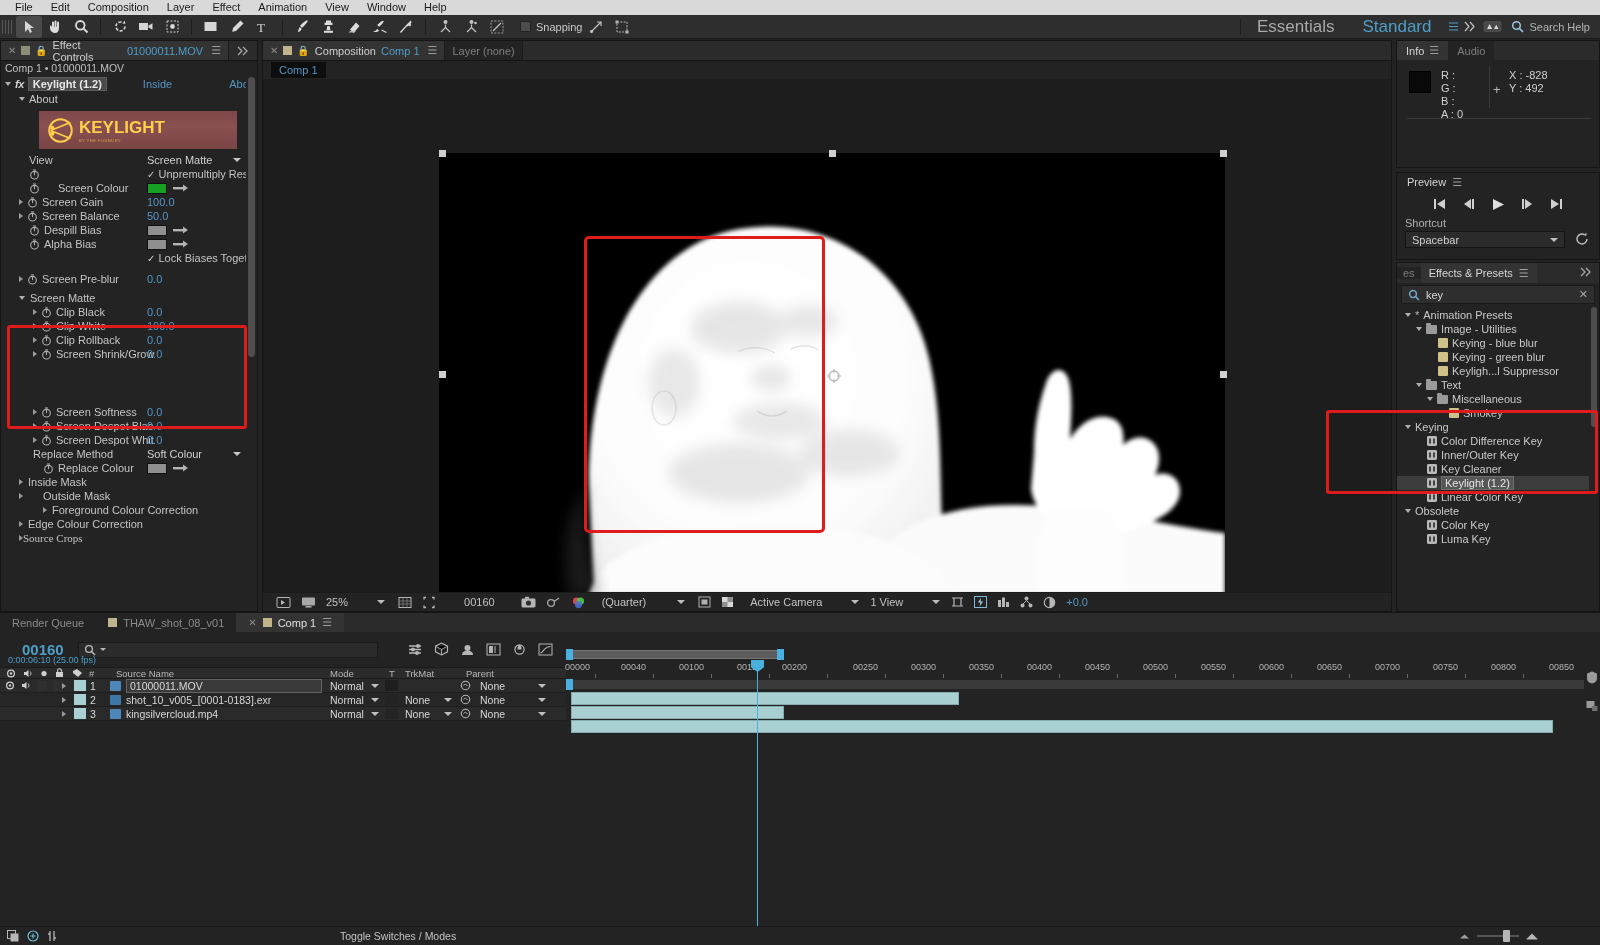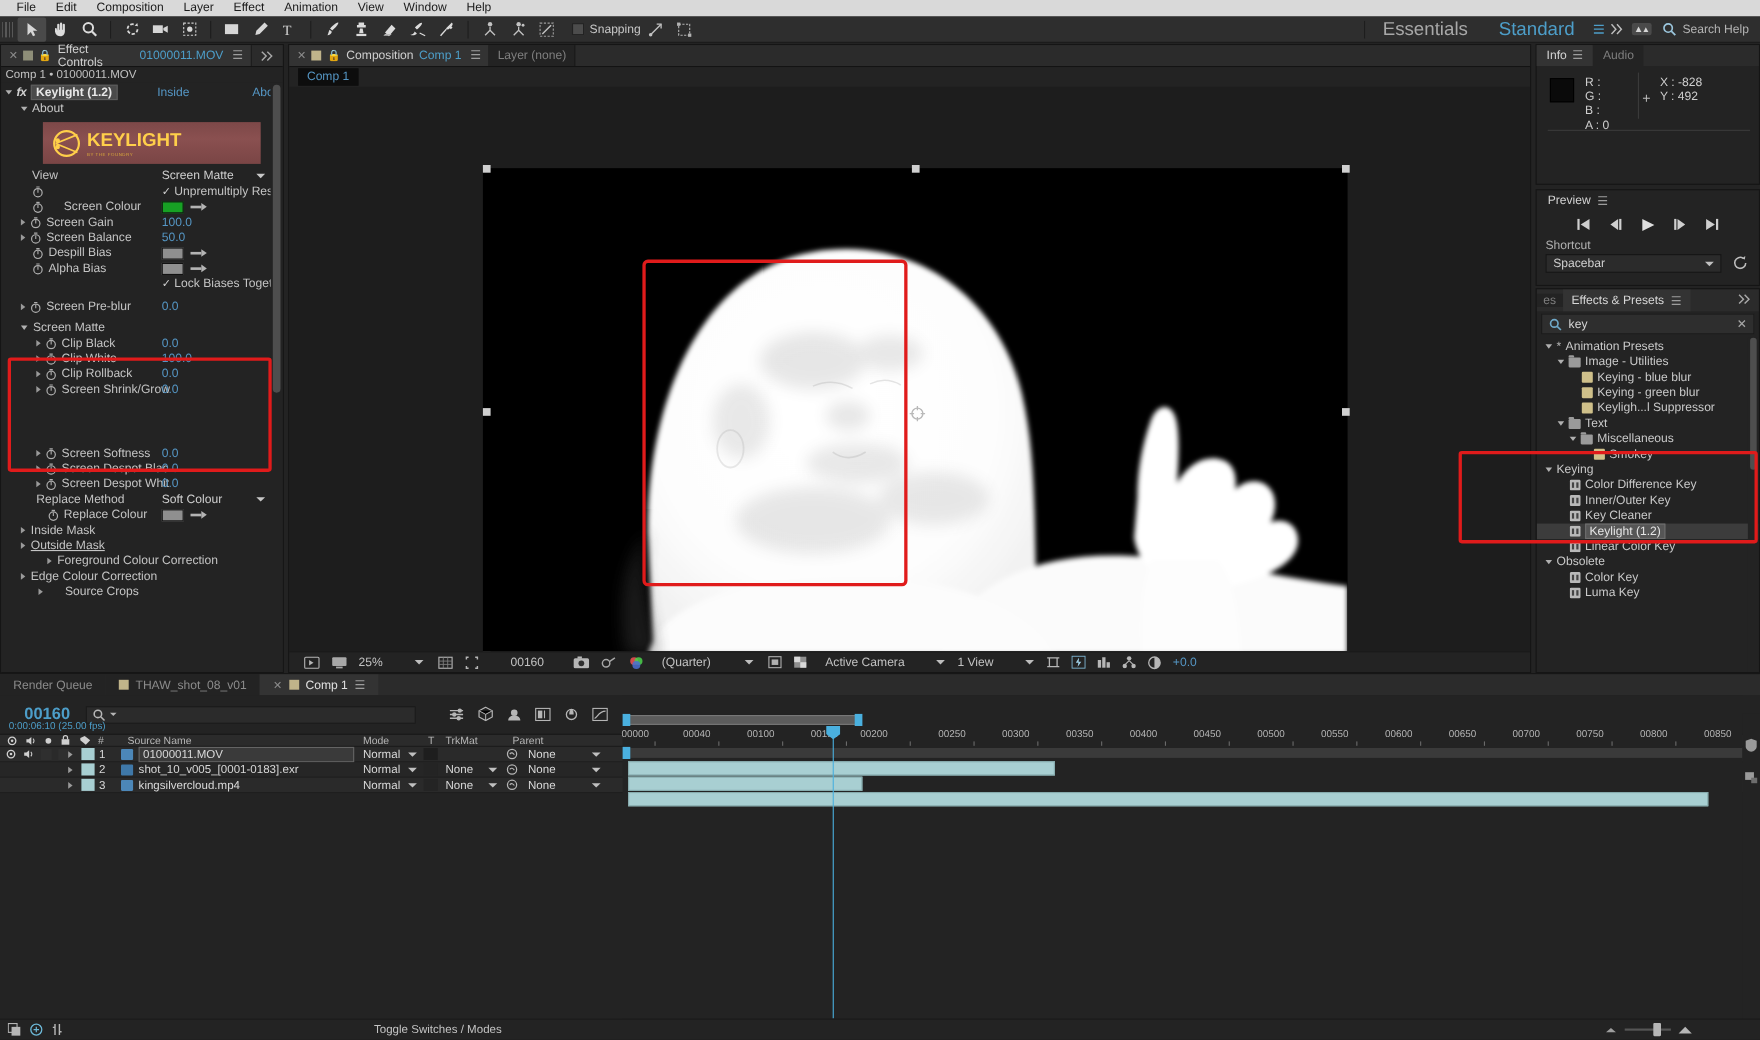--- a/index.html
+++ b/index.html
@@ -634,33 +634,33 @@
               <rect x="0" y="4" width="10" height="2.4" fill="#b4b4b4"></rect>
               <path d="M10 1.5l5 3.5-5 3.5z" fill="#b4b4b4"></path>
             </svg>
         </span>
       </div>
 
       <div class="prow" style="padding-left:18px;gap:5px;">
         <span class="arrow"></span>
         <span>Inside Mask</span>
       </div>
-      <div class="prow" style="padding-left:18px;gap:5px;text-decoration:underline;">
+      <div class="prow" style="padding-left:18px;gap:20px;">
         <span class="arrow"></span>
         <span>Outside Mask</span>
       </div>
       <div class="prow" style="padding-left:18px;gap:5px;margin-left:24px;">
         <span class="arrow"></span>
         <span>Foreground Colour Correction</span>
       </div>
       <div class="prow" style="padding-left:18px;gap:5px;">
         <span class="arrow"></span>
         <span>Edge Colour Correction</span>
       </div>
-      <div class="prow" style="padding-left:34px;gap:20px;">
+      <div class="prow" style="padding-left:18px;gap:0;font-family:Liberation Serif, serif;">
         <span class="arrow"></span>
         <span>Source Crops</span>
       </div>
 
       <div class="ec-scroll">
           <div class="thumb"></div>
         </div>
     </div>
 
     <div class="hl-box-left"></div>

